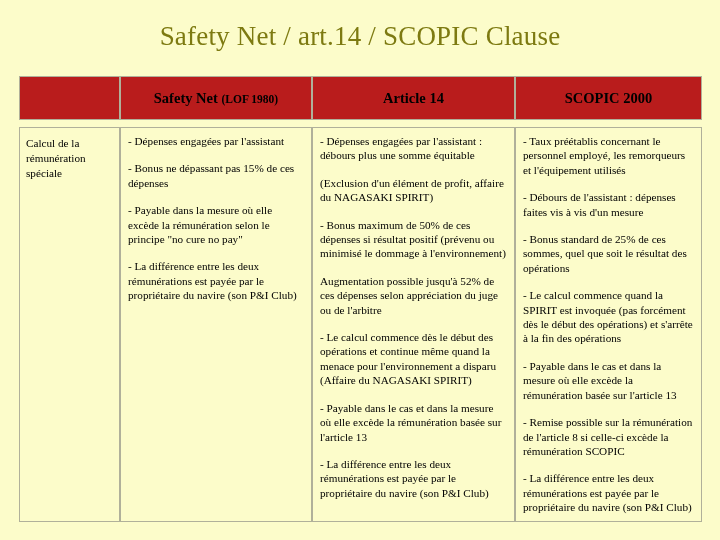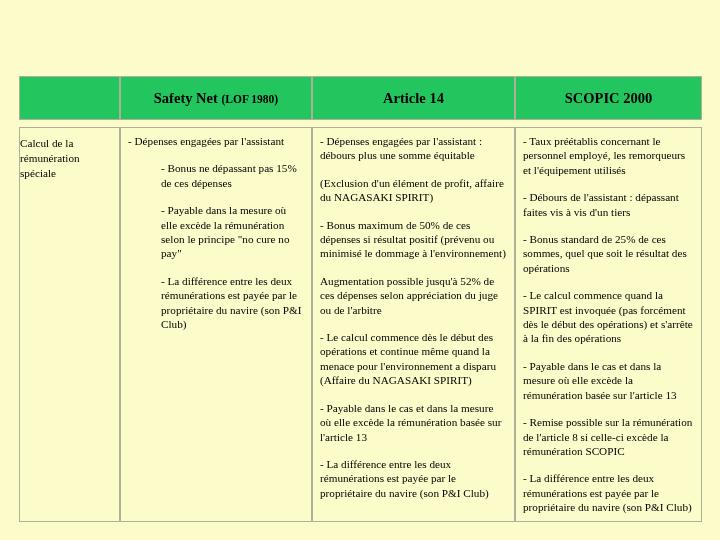--- a/index.html
+++ b/index.html
@@ -52,21 +52,21 @@
     background: #FCFCCA;
   }
 
   table.cmp col.c1 { width: 101px; }
   table.cmp col.c2 { width: 192px; }
   table.cmp col.c3 { width: 203px; }
   table.cmp col.c4 { width: 187px; }
 
   thead th {
     border: 1px solid #B0B09A;
-    background: #22c55e;
+    background: #b91c1c;
     height: 44px;
     vertical-align: middle;
     text-align: center;
     font-weight: bold;
     font-size: 14.5px;
     color: #000000;
     padding: 2px 4px;
     box-sizing: border-box;
   }
   thead th.blank-head { }
@@ -94,40 +94,40 @@
     line-height: 14.4px;
     color: #000000;
     box-sizing: border-box;
     background: #FCFCCA;
   }
 
   td.rowlabel {
     font-size: 11.2px;
     line-height: 15px;
     padding-top: 8px;
-    padding-left: 0;
+    padding-left: 6px;
   }
 
   .para {
     margin: 0 0 0 0;
   }
   .para + .para {
     margin-top: 13px;
   }
   
   .spaced .para + .para {
     margin-top: 13px;
-    margin-left: 33px;
   }
 </style>
 </head>
 <body>
 
 <div class="slide">
 
+  <div class="slide-title" style="color: rgb(125, 122, 17);">Safety Net / art.14 / SCOPIC Clause</div>
 
   <div class="table-wrap">
     <table class="cmp">
       <colgroup>
         <col class="c1">
           <col class="c2">
           <col class="c3">
           <col class="c4">
       </colgroup>
       <thead>
@@ -160,21 +160,21 @@
               <div class="para">- Dépenses engagées par l'assistant : débours plus une somme équitable</div>
               <div class="para">(Exclusion d'un élément de profit, affaire du NAGASAKI SPIRIT)</div>
               <div class="para"> - Bonus maximum de 50% de ces dépenses si résultat positif (prévenu ou minimisé le dommage à l'environnement)</div>
               <div class="para">Augmentation possible jusqu'à 52% de ces dépenses selon appréciation du juge ou de l'arbitre</div>
               <div class="para"> - Le calcul commence dès le début des opérations et continue même quand la menace pour l'environnement a disparu (Affaire du NAGASAKI SPIRIT)</div>
               <div class="para"> - Payable dans le cas et dans la mesure où elle excède la rémunération basée sur l'article 13</div>
               <div class="para"> - La différence entre les deux rémunérations est payée par le propriétaire du navire (son P&amp;I Club)</div>
             </td>
           <td>
               <div class="para">- Taux préétablis concernant le personnel employé, les remorqueurs et l'équipement utilisés</div>
-              <div class="para">- Débours de l'assistant : dépassant faites vis à vis d'un tiers</div>
+              <div class="para">- Débours de l'assistant : dépenses faites vis à vis d'un mesure</div>
               <div class="para">- Bonus standard de 25% de ces sommes, quel que soit le résultat des opérations</div>
               <div class="para">- Le calcul commence quand la SPIRIT est invoquée (pas forcément dès le début des opérations) et s'arrête à la fin des opérations</div>
               <div class="para">- Payable dans le cas et dans la mesure où elle excède la rémunération basée sur l'article 13</div>
               <div class="para">- Remise possible sur la rémunération de l'article 8 si celle-ci excède la rémunération SCOPIC</div>
               <div class="para">- La différence entre les deux rémunérations est payée par le propriétaire du navire (son P&amp;I Club)</div>
             </td>
         </tr>
       </tbody>
     </table>
   </div>

